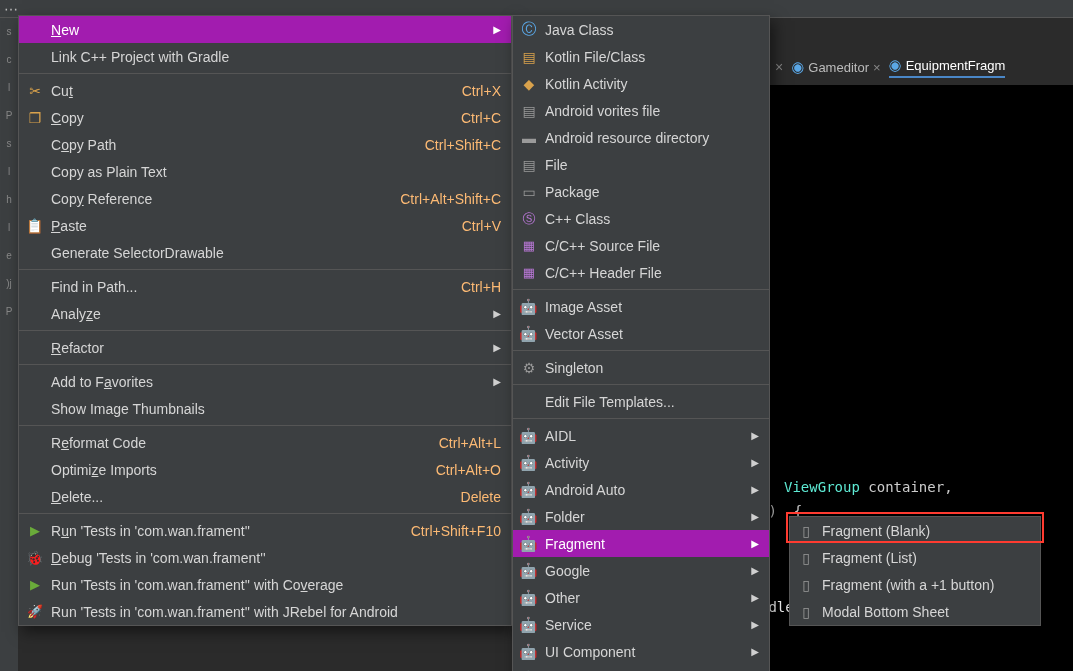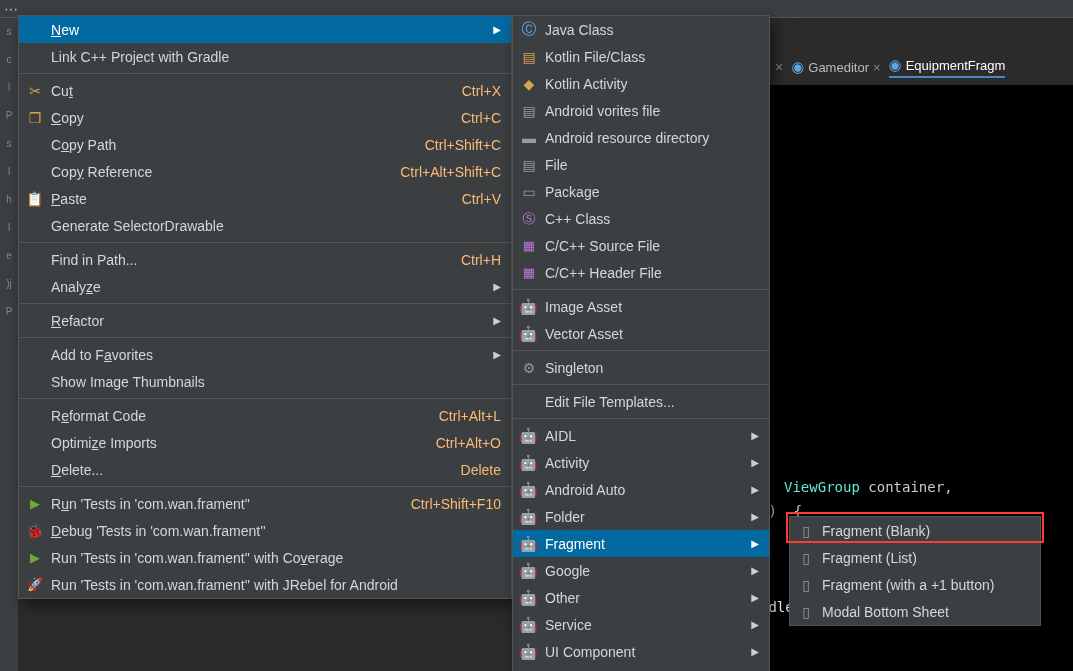--- a/index.html
+++ b/index.html
@@ -90,21 +90,21 @@
     margin-left: auto;
     padding-left: 30px;
     color: #fdba74;
   }
   .menu .item .arrow {
     margin-left: auto;
     padding-left: 30px;
     color: #cfcfcf;
     font-size: 10px;
   }
-  .menu .item.selected { background: #0369a1; color: #fff; gap: 32px; }
+  .menu .item.selected { background: #a21caf; color: #fff; gap: 32px; }
   .menu .item.selected .shortcut,
   .menu .item.selected .arrow { color:#fff; }
   .menu .sep {
     height: 1px;
     background: #555;
     margin: 3px 0;
   }
   .menu .ico {
     position: absolute;
     left: 7px;
@@ -211,20 +211,23 @@
   <div class="item">
     <span class="ico clip">❐</span>
     <span><span class="u">C</span>opy</span>
     <span class="shortcut">Ctrl+C</span>
   </div>
   <div class="item">
     <span>C<span class="u">o</span>py Path</span>
     <span class="shortcut">Ctrl+Shift+C</span>
   </div>
   <div class="item">
+    <span>Copy as Plain Text</span>
+  </div>
+  <div class="item">
     <span>Cop<span class="u">y</span> Reference</span>
     <span class="shortcut">Ctrl+Alt+Shift+C</span>
   </div>
   <div class="item">
     <span class="ico clip">📋</span>
     <span><span class="u">P</span>aste</span>
     <span class="shortcut">Ctrl+V</span>
   </div>
   <div class="item">
     <span>Generate SelectorDrawable</span>

